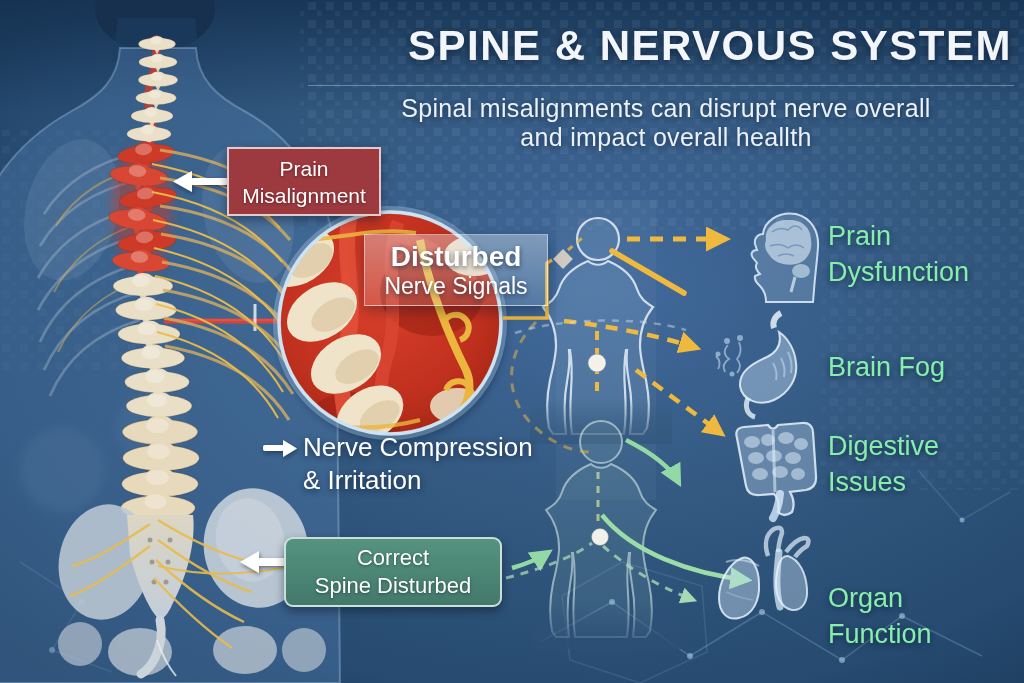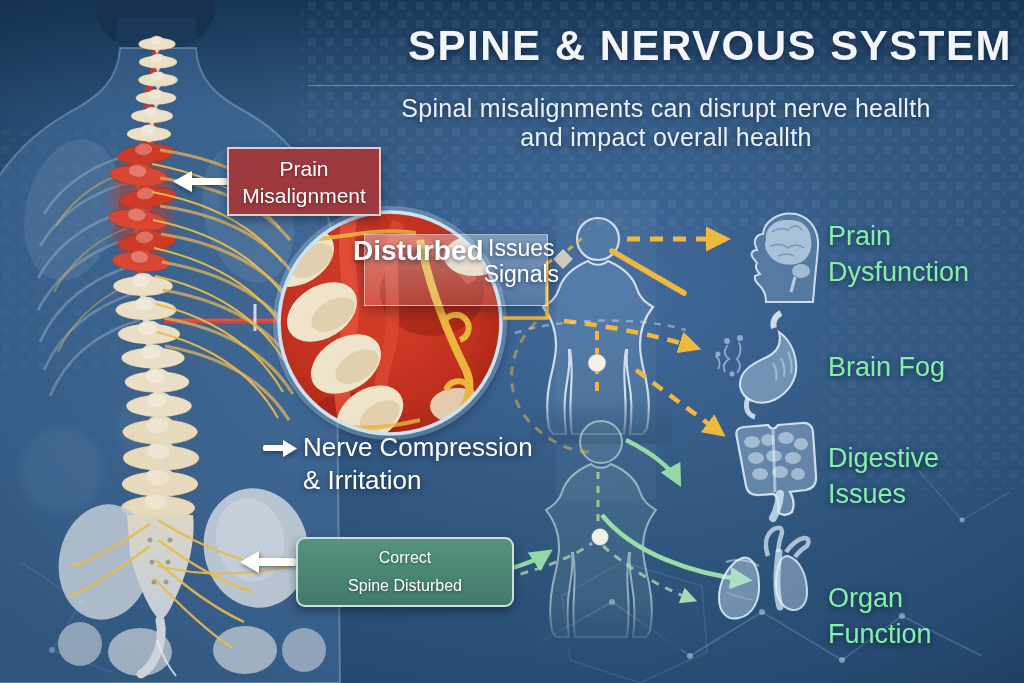--- a/index.html
+++ b/index.html
@@ -26,44 +26,44 @@
     background:#9D3A40;border:2px solid rgba(235,219,219,.9);
     box-shadow:0 4px 10px rgba(8,18,35,.45);
     display:flex;flex-direction:column;justify-content:center;text-align:center;
     color:#fff;font-size:21px;line-height:27px;text-shadow:0 1px 3px rgba(40,5,5,.5);
   }
   .callout-glass{
     left:364px;top:234px;width:182px;height:70px;
     background:linear-gradient(180deg,rgba(233,243,250,.38),rgba(205,226,242,.14));
     border:1px solid rgba(255,255,255,.45);
     box-shadow:0 5px 12px rgba(8,18,35,.35);
-    display:flex;flex-direction:row;justify-content:center;text-align:center;
+    display:flex;flex-direction:column;justify-content:center;text-align:center;
     color:#FFFFFF;text-shadow:0 2px 5px rgba(8,20,40,.6);
   }
   .callout-glass .l1{font-size:28px;line-height:32px;font-weight:600;}
   .callout-glass .l2{font-size:23px;line-height:26px;}
   .float-label{
     left:303px;top:431px;width:260px;color:#ffffff;
     font-size:26px;line-height:33px;
     text-shadow:0 2px 6px rgba(8,20,40,.65);
   }
   .callout-teal{
-    left:296px;top:537px;width:214px;height:66px;border-radius:9px;
+    left:284px;top:537px;width:214px;height:66px;border-radius:9px;
     background:linear-gradient(180deg,#55937F,#43796B);
     border:2px solid rgba(224,240,235,.85);
     box-shadow:0 4px 10px rgba(8,18,35,.45);
     display:flex;flex-direction:column;justify-content:center;text-align:center;
-    color:#fff;font-size:16px;line-height:28px;text-shadow:0 1px 3px rgba(10,35,30,.5);
+    color:#fff;font-size:22px;line-height:28px;text-shadow:0 1px 3px rgba(10,35,30,.5);
   }
   .effect-label{
     left:828px;width:190px;color:#86efac;
     font-size:27px;line-height:36px;
     text-shadow:0 2px 6px rgba(8,20,40,.65);
   }
-  .el-1{top:218px;} .el-2{top:349px;} .el-3{top:428px;margin-top:12px;} .el-4{top:544px;margin-top:36px;}
+  .el-1{top:218px;} .el-2{top:349px;} .el-3{top:428px;} .el-4{top:544px;margin-top:36px;}
 </style>
 </head>
 <body>
 
 <div class="stage">
 
 <svg class="scene" width="1024" height="683" viewBox="0 0 1024 683">
   <defs>
     <radialGradient id="bgGrad" cx="58%" cy="42%" r="78%">
       <stop offset="0%" stop-color="#426A9C"></stop>
@@ -433,32 +433,32 @@
     <path d="M 788,556 C 800,560 806,574 807,589 C 808,602 802,611 792,610 C 781,608 775,595 776,581
              C 777,567 780,555 788,556 Z" fill="rgba(210,230,248,0.38)" stroke="rgba(230,242,252,0.8)" stroke-width="2"></path>
     <path d="M 726,592 Q 740,598 753,600" stroke="rgba(160,190,220,0.5)" stroke-width="1.5" fill="none"></path>
     <path d="M 759,566 C 749,560 736,558 726,562" stroke="rgba(226,240,252,0.5)" stroke-width="2" fill="none"></path>
   </g>
 </svg>
 
 <div class="abs page-title">SPINE &amp; NERVOUS SYSTEM</div>
 <div class="abs divider"></div>
 <div class="abs subtitle">
-  <div>Spinal misalignments can disrupt nerve heallth</div>
+  <div>Spinal misalignments can disrupt nerve overall</div>
   <div>and impact overall heallth</div>
 </div>
 
 <div class="abs callout-red">
   <div>Prain</div>
   <div>Misalignment</div>
 </div>
 
 <div class="abs callout-glass">
   <div class="l1">Disturbed</div>
-  <div class="l2">Issues Signals</div>
+  <div class="l2">Nerve Signals</div>
 </div>
 
 <div class="abs float-label">
   <div>Nerve Compression</div>
   <div>&amp; Irritation</div>
 </div>
 
 <div class="abs callout-teal">
   <div>Correct</div>
   <div>Spine Disturbed</div>

